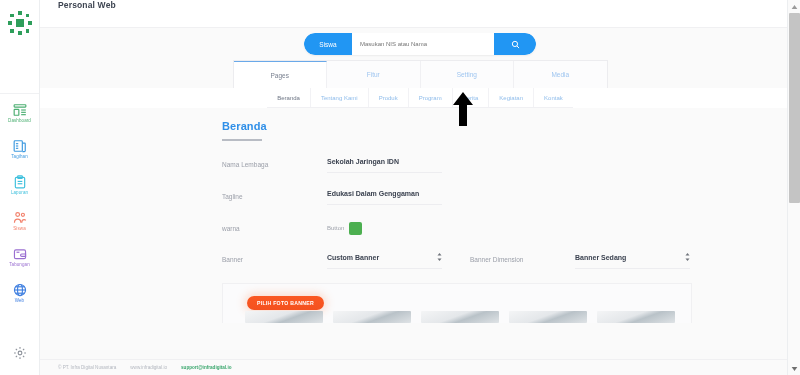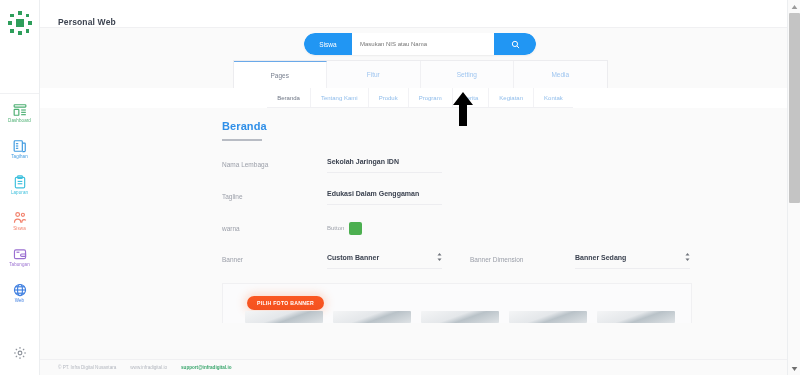--- a/index.html
+++ b/index.html
@@ -31,21 +31,21 @@
     padding-top:2px;
   }
   .sb-icon { width:14px; height:14px; display:block; }
   .sb-label { font-size:4.5px; letter-spacing:.1px; line-height:6px; }
   .sb-bottom { margin-top:auto; width:100%; display:flex; align-items:center; justify-content:center; height:44px; }
 
   
   .main { flex:1; height:375px; position:relative; display:flex; flex-direction:column; background:#fafafa; }
 
   .topbar {
-    height: 28px; background:#ffffff; display:flex; align-items:flex-end;
+    height: 28px; background:#ffffff; display:flex; align-items:flex-start;
     padding-left:18px; border-bottom:1px solid #f0f0f2; flex:0 0 28px;
   }
   .topbar-title { font-size:8.5px; font-weight:bold; color:#3d4451; letter-spacing:.15px; }
 
   .search-row { height:32px; display:flex; align-items:center; justify-content:center; flex:0 0 32px; background:#fafafa; }
   .search-wrap { display:flex; height:22px; border-radius:11px; overflow:hidden; box-shadow:0 1px 2px rgba(0,0,0,.06); }
   .search-seg {
     background:#2196f3; color:#fff; font-size:6.5px; display:flex; align-items:center;
     justify-content:center; width:48px; border-radius:11px 0 0 11px; cursor:pointer;
   }

